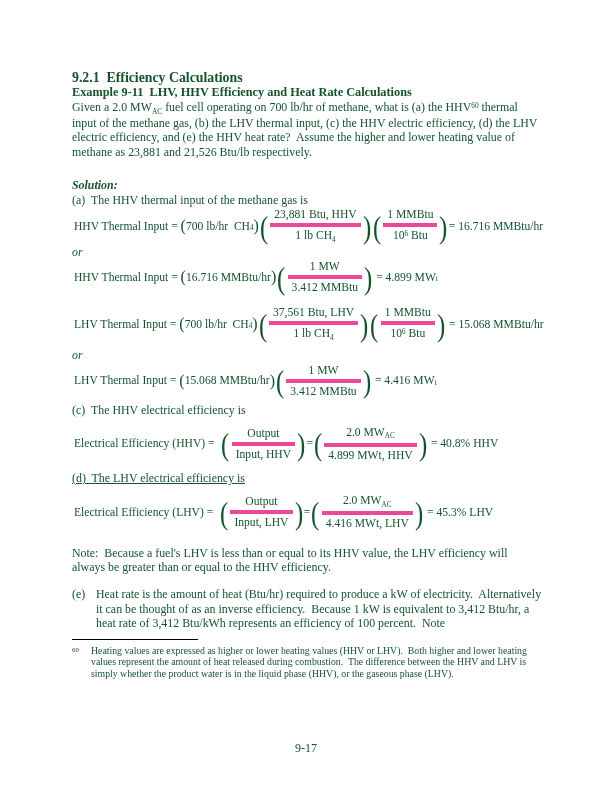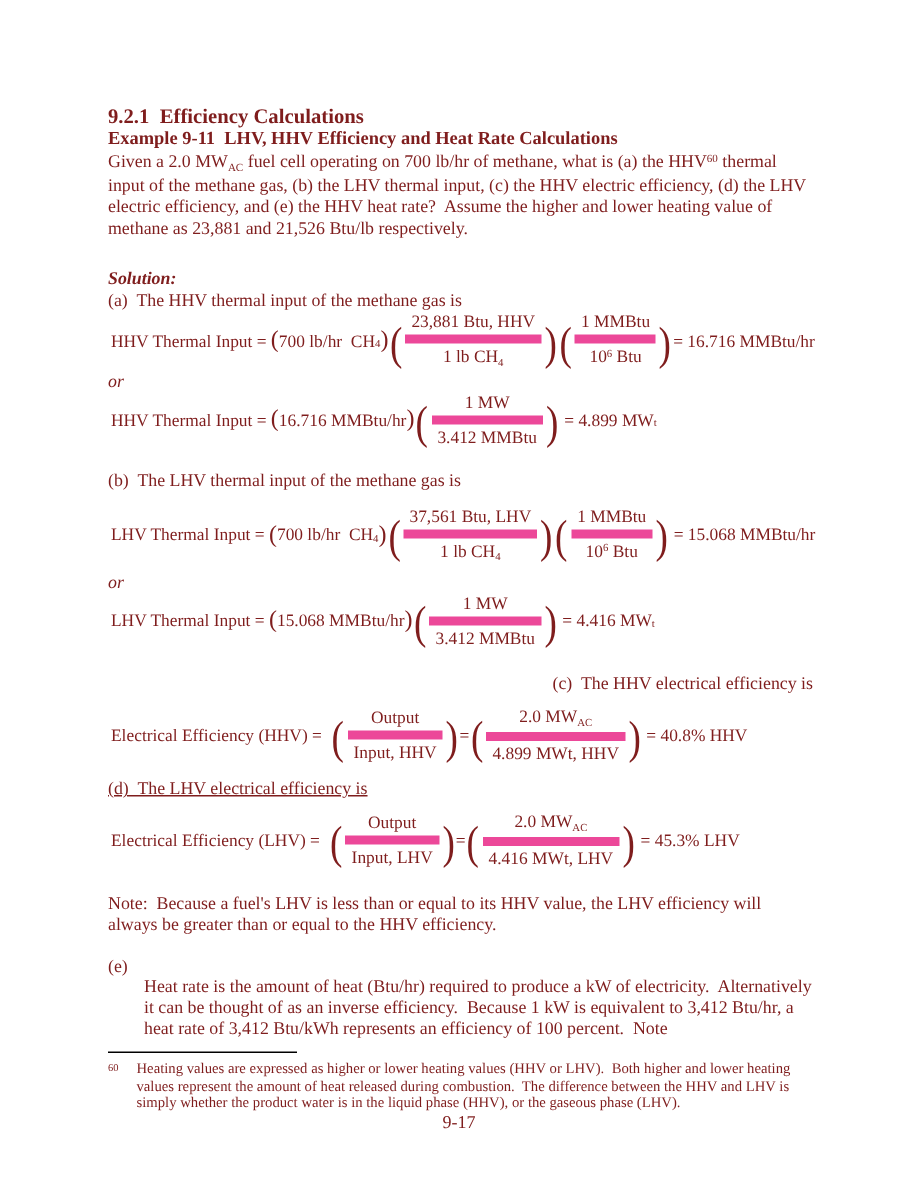--- a/index.html
+++ b/index.html
@@ -1,20 +1,20 @@
 <!DOCTYPE html>
 <html><head>
 <meta charset="utf-8">
 <style>
   html,body { margin:0; padding:0; background:#ffffff; }
   .page {
     position:relative;
     width:612px; height:792px;
     background:#ffffff;
-    color:#7f1d1d;
+    color:#14532d;
     font-family:"Liberation Serif","DejaVu Serif",serif;
     box-sizing:border-box;
     padding:70px 70px 0 72px;
     overflow:hidden;
   }
   .section-heading {
     font-size:13.8px; font-weight:bold; line-height:15px; margin:0;
     white-space:pre-wrap;
   }
   .example-heading {
@@ -29,48 +29,48 @@
   
   .eq {
     display:flex; align-items:center;
     font-size:11.6px; line-height:13px;
     min-height:36px;
     padding-left:2px;
   }
   .eq .tk { white-space:pre; }
   .frac { display:inline-flex; flex-direction:column; margin:0 1px; }
   .frac .num { text-align:center; padding:1px 4px 2px 4px; white-space:pre; }
-  .frac .den { text-align:center; border-top:6px solid #ec4899; padding:2px 4px 1px 4px; white-space:pre; }
+  .frac .den { text-align:center; border-top:4px solid #ec4899; padding:2px 4px 1px 4px; white-space:pre; }
   .bp { line-height:1; position:relative; top:0px; font-weight:400; }
   .bp-m { font-size:16px; }
   .bp-l { font-size:31px; transform:scaleX(0.8); top:1px; }
   .sub { font-size:0.62em; position:relative; top:0.35em; }
   .sup { font-size:0.62em; position:relative; top:-0.45em; }
 
   .hang { display:flex; font-size:11.9px; line-height:14.2px; }
   .hang .lbl { width:24px; flex:none; }
-  .hang .txt { flex:1; white-space:pre-wrap;margin-top:13px; }
+  .hang .txt { flex:1; white-space:pre-wrap; }
 
   .fn-rule { border:none; border-top:1px solid #000; width:126px; margin:9px 0 0 0; }
   .footnote { display:flex; margin-top:5px; font-size:9.8px; line-height:11.4px; }
   .footnote .fn-marker { width:19px; flex:none; font-size:7px; position:relative; top:0px; }
   .footnote .fn-text { flex:1; white-space:pre-wrap; }
 
   .page-number {
     position:absolute; left:0; right:0; top:741px;
     text-align:center; font-size:12px;
   }
 
   
   .m-a  { margin-top:1px; }
   .m-or1 { margin-top:0px; }
   .m-b  { margin-top:14px; }
   .m-eqb { margin-top:8px; min-height:42px; }
   .m-or2 { margin-top:3px; }
-  .m-c  { margin-top:15px;text-align:right; }
+  .m-c  { margin-top:4px; }
   .m-eqc { margin-top:8px; }
   .m-d  { margin-top:8px;text-decoration:underline; }
   .m-eqd { margin-top:8px; }
   .m-note { margin-top:15px; }
   .m-e { margin-top:13px; }
 </style>
 </head>
 <body>
 
 <div class="page">
@@ -116,21 +116,20 @@
       <span class="bp bp-l">(</span>
       <span class="frac">
         <span class="num"><span class="tk">1 MW</span></span>
         <span class="den"><span class="tk">3.412 MMBtu</span></span>
       </span>
       <span class="bp bp-l">)</span>
       <span class="tk"> = 4.899 MW</span>
       <span class="tk sub">t</span>
     </div>
 
-  <div class="item-line m-b">(b)  The LHV thermal input of the methane gas is</div>
 
   <div class="eq m-eqb">
       <span class="tk">LHV Thermal Input = </span>
       <span class="bp bp-m">(</span>
       <span class="tk">700 lb/hr  CH</span>
       <span class="tk sub">4</span>
       <span class="bp bp-m">)</span>
       <span class="bp bp-l">(</span>
       <span class="frac">
         <span class="num"><span class="tk">37,561 Btu, LHV</span></span>

